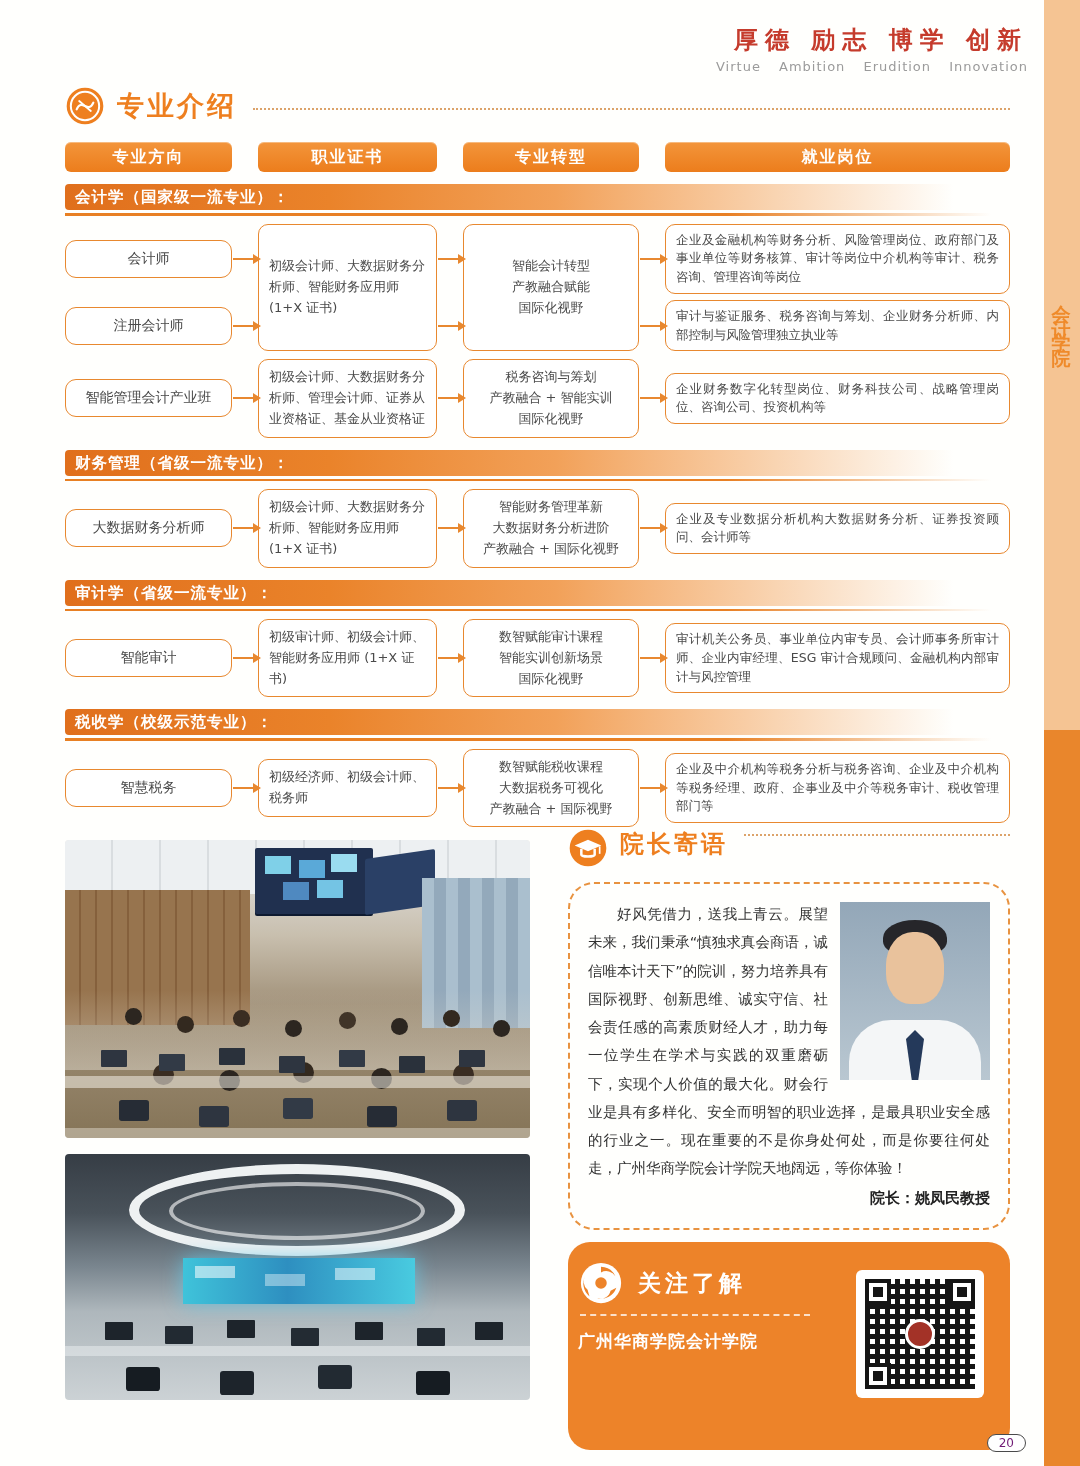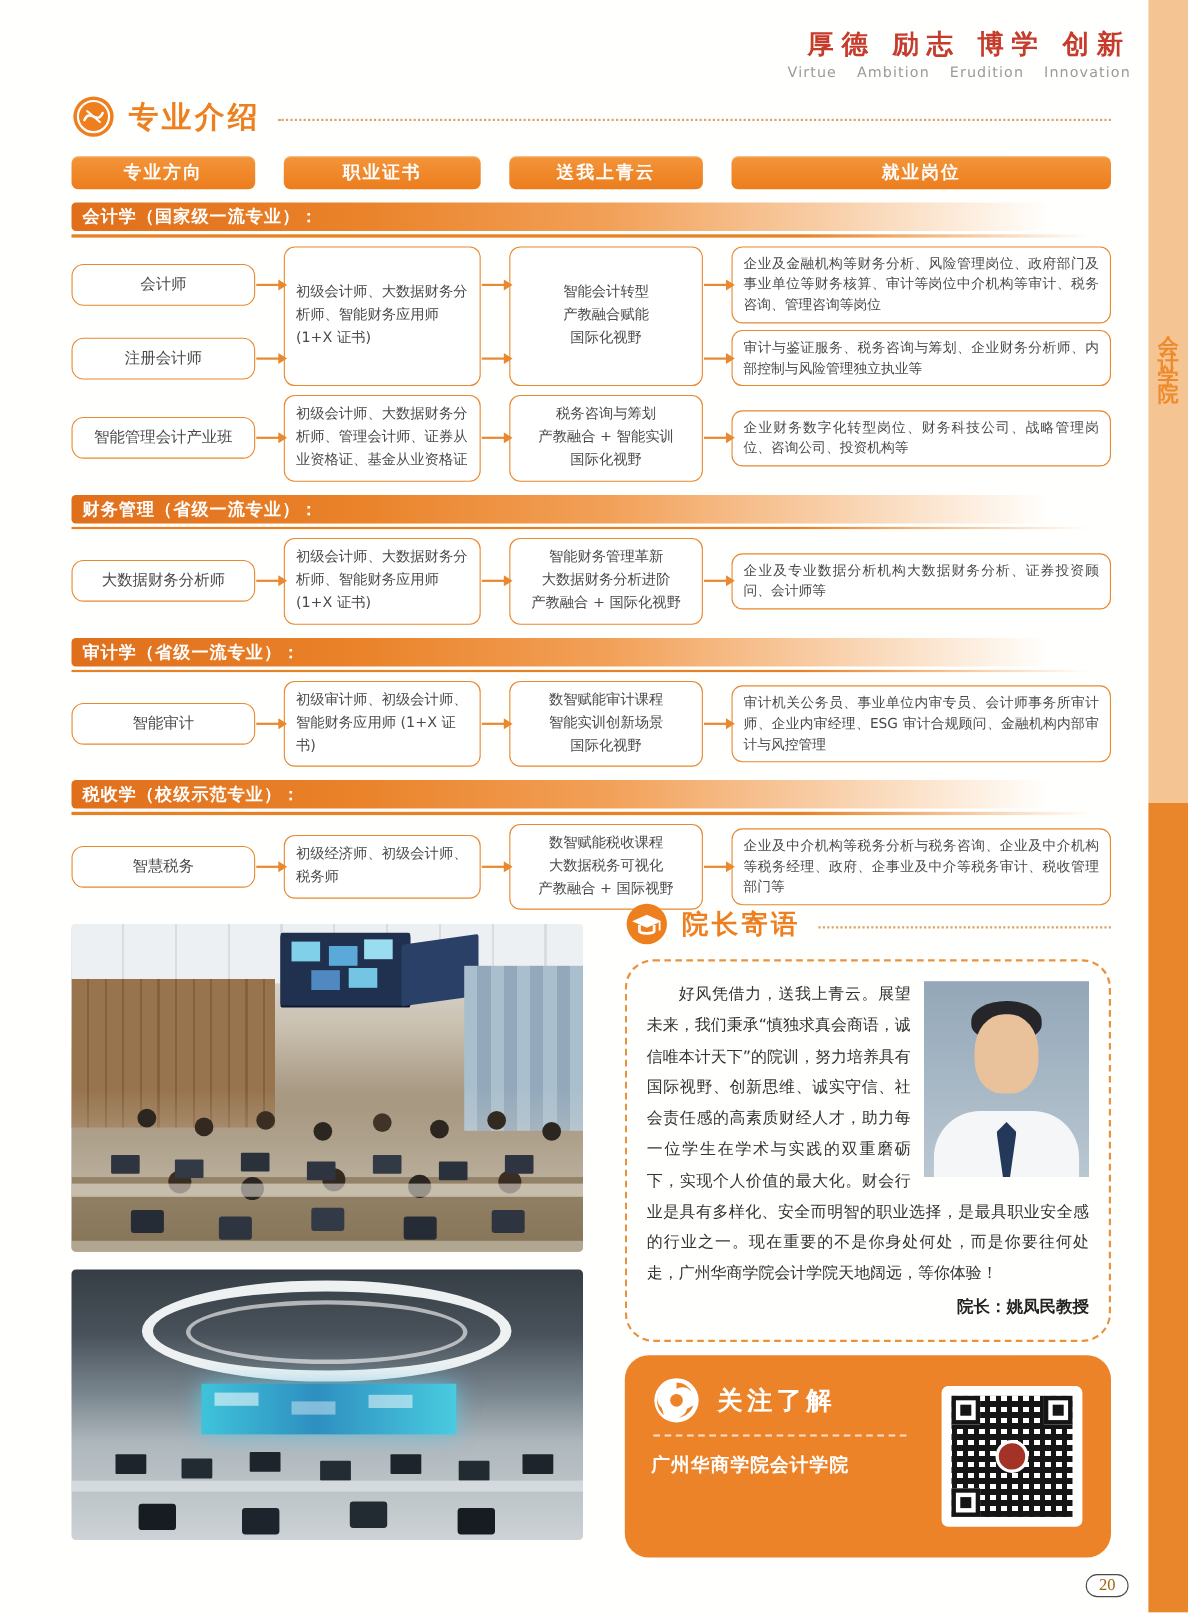--- a/index.html
+++ b/index.html
@@ -92,59 +92,59 @@
   .p2-wallpix { position:absolute; left:130px; top:112px; width:40px; height:12px; background:rgba(255,255,255,.55);
     box-shadow:70px 8px 0 rgba(255,255,255,.4), 140px 2px 0 rgba(255,255,255,.5); }
   .p2-monitors { position:absolute; left:40px; top:168px; width:28px; height:18px; background:#1d242b; border-radius:1px;
     box-shadow:60px 4px 0 #222a32, 122px -2px 0 #1d242b, 186px 6px 0 #232b33, 250px 0 0 #1d242b,
       312px 6px 0 #222a32, 370px 0 0 #1d242b, 24px 48px 0 3px #161c22, 118px 52px 0 3px #1d242b,
       216px 46px 0 3px #222a32, 314px 52px 0 3px #161c22; }
   .p2-band { position:absolute; left:0; right:0; top:192px; height:10px; background:rgba(236,240,242,.5); }
 
   
   .rcol { flex:1; }
-  .dean-title-row { display:flex; align-items:center; height:44px; }
+  .dean-title-row { display:flex; align-items:flex-start; height:44px;margin-top:10px; }
   .dean-badge { width:40px; height:40px; flex:0 0 40px; }
   .dean-title { color:#ee7f1f; font-size:24px; font-weight:800; letter-spacing:3px; margin-left:12px; }
 
   .dean-box { margin-top:10px; border:2px dashed #e8923f; border-radius:26px; padding:16px 18px 12px;
     min-height:348px; }
   .dean-photo { width:150px; height:178px; float:right; margin:2px 0 8px 12px; position:relative; overflow:hidden;
     background:linear-gradient(180deg,#93a7b8,#b9c7d1); }
   .dp-hair { position:absolute; top:18px; left:50%; transform:translateX(-50%); width:64px; height:36px;
     background:#26262a; border-radius:50% 50% 40% 40%; }
   .dp-head { position:absolute; top:30px; left:50%; transform:translateX(-50%); width:58px; height:72px;
     background:#e9c29c; border-radius:46% 46% 42% 42%; }
   .dp-body { position:absolute; bottom:-12px; left:50%; transform:translateX(-50%); width:132px; height:72px;
     background:#f4f6f7; border-radius:42px 42px 0 0; }
   .dp-tie { position:absolute; bottom:0; left:50%; transform:translateX(-50%); width:18px; height:50px;
     background:#24395a; clip-path:polygon(50% 0,100% 18%,68% 100%,32% 100%,0 18%); }
   .dean-text { font-size:14.5px; line-height:1.95; color:#333; text-align:justify; text-indent:2em; }
   .dean-sign { text-align:right; font-weight:700; font-size:15px; color:#222; margin-top:6px; }
 
-  .follow-box { margin-top:12px; background:#ed8329; border-radius:22px; padding:18px 24px; height:184px;
+  .follow-box { margin-top:12px; background:#ed8329; border-radius:22px; padding:18px 10px; height:208px;
     position:relative; color:#fff; }
   .follow-head { display:flex; align-items:center; }
   .follow-logo { width:46px; height:46px; flex:0 0 46px; }
   .follow-title { font-size:23px; font-weight:800; letter-spacing:4px; margin-left:14px; }
   .follow-dash { width:230px; border-bottom:2px dashed rgba(255,255,255,.75); margin:8px 0 14px 2px; }
   .wechat-label { font-size:15px; font-weight:700; letter-spacing:1px; }
   .wechat-name { font-size:17px; font-weight:800; letter-spacing:1px; margin-top:10px; }
   .qr { position:absolute; right:26px; top:28px; width:128px; height:128px; background:#fff; border-radius:6px; padding:9px; }
   .qr-grid { width:100%; height:100%; position:relative;
     background-image:repeating-linear-gradient(0deg,#151515 0 5px,transparent 5px 10px),
                      repeating-linear-gradient(90deg,#151515 0 5px,transparent 5px 10px); }
   .qr-f { position:absolute; width:26px; height:26px; border:4px solid #151515; background:#fff; }
   .qr-f::after { content:""; position:absolute; left:4px; top:4px; width:10px; height:10px; background:#151515; }
   .qr-f.tl { left:0; top:0; } .qr-f.tr { right:0; top:0; } .qr-f.bl { left:0; bottom:0; }
   .qr-seal { position:absolute; left:50%; top:50%; transform:translate(-50%,-50%); width:30px; height:30px;
     border-radius:50%; background:#a33227; border:3px solid #fff; }
 
   .page-num { position:absolute; right:54px; bottom:14px; border:1.5px solid #4a4a4a; border-radius:13px;
-    padding:1px 11px; font-size:15px; color:#a16207; background:#fff;font-family:Liberation Serif, serif; }
+    padding:1px 11px; font-size:12px; color:#701a75; background:#fff; }
 </style>
 </head>
 <body>
 
 <div class="page">
 
   <div class="side-top">
     <div class="side-label top">会计学院</div>
   </div>
   <div class="side-bottom">
@@ -165,21 +165,21 @@
         <path d="M14 28 C20 14, 28 34, 34 20" fill="none" stroke="#fff" stroke-width="2.6" stroke-linecap="round"></path>
         <path d="M17 18 C24 24, 24 24, 31 30" fill="none" stroke="#fff" stroke-width="2.2" stroke-linecap="round"></path>
       </svg>
       <div class="page-title">专业介绍</div>
       <div class="dots"></div>
     </div>
 
     <div class="flow head-row">
       <div class="col-btn" style="grid-column:1">专业方向</div>
       <div class="col-btn" style="grid-column:3">职业证书</div>
-      <div class="col-btn" style="grid-column:5">送我上青云</div>
+      <div class="col-btn" style="grid-column:5">专业转型</div>
       <div class="col-btn" style="grid-column:7">就业岗位</div>
     </div>
 
     <div class="sec-bar">会计学（国家级一流专业）：</div>
     <div class="sec-rule"></div>
     <div class="flow">
       <div class="box major" style="grid-row:1;grid-column:1">会计师</div>
       <div class="arrow" style="grid-row:1;grid-column:2"></div>
       <div class="box cert" style="grid-row:1/3;grid-column:3;align-self:stretch">初级会计师、大数据财务分析师、智能财务应用师 (1+X 证书)</div>
       <div class="arrow" style="grid-row:1;grid-column:4"></div>

